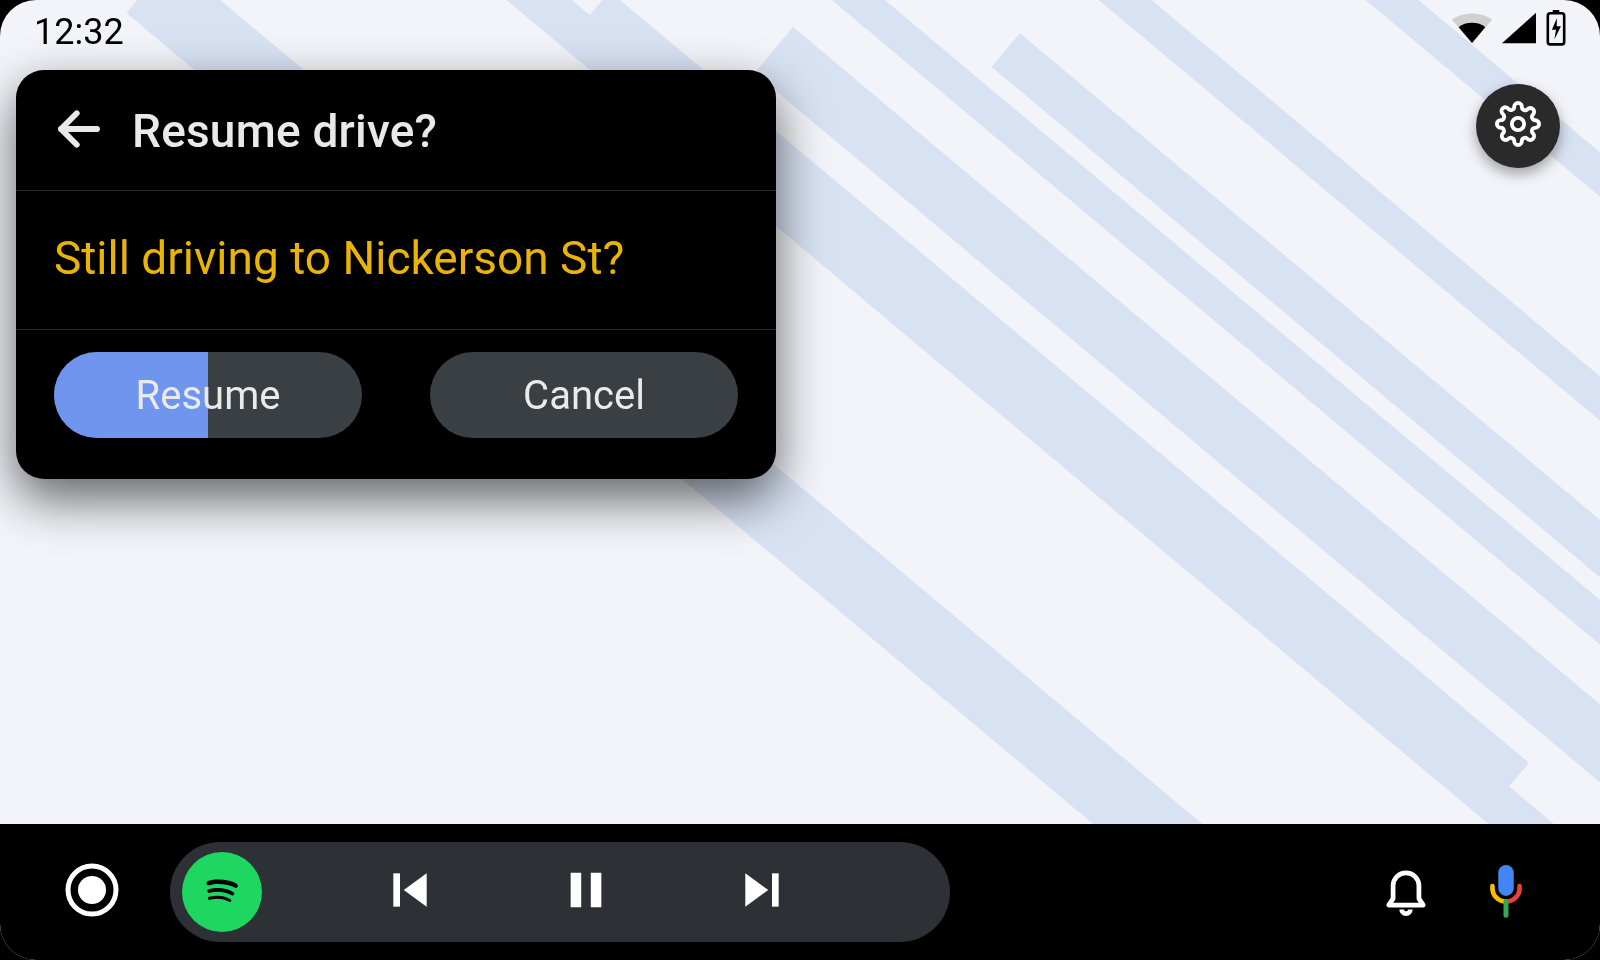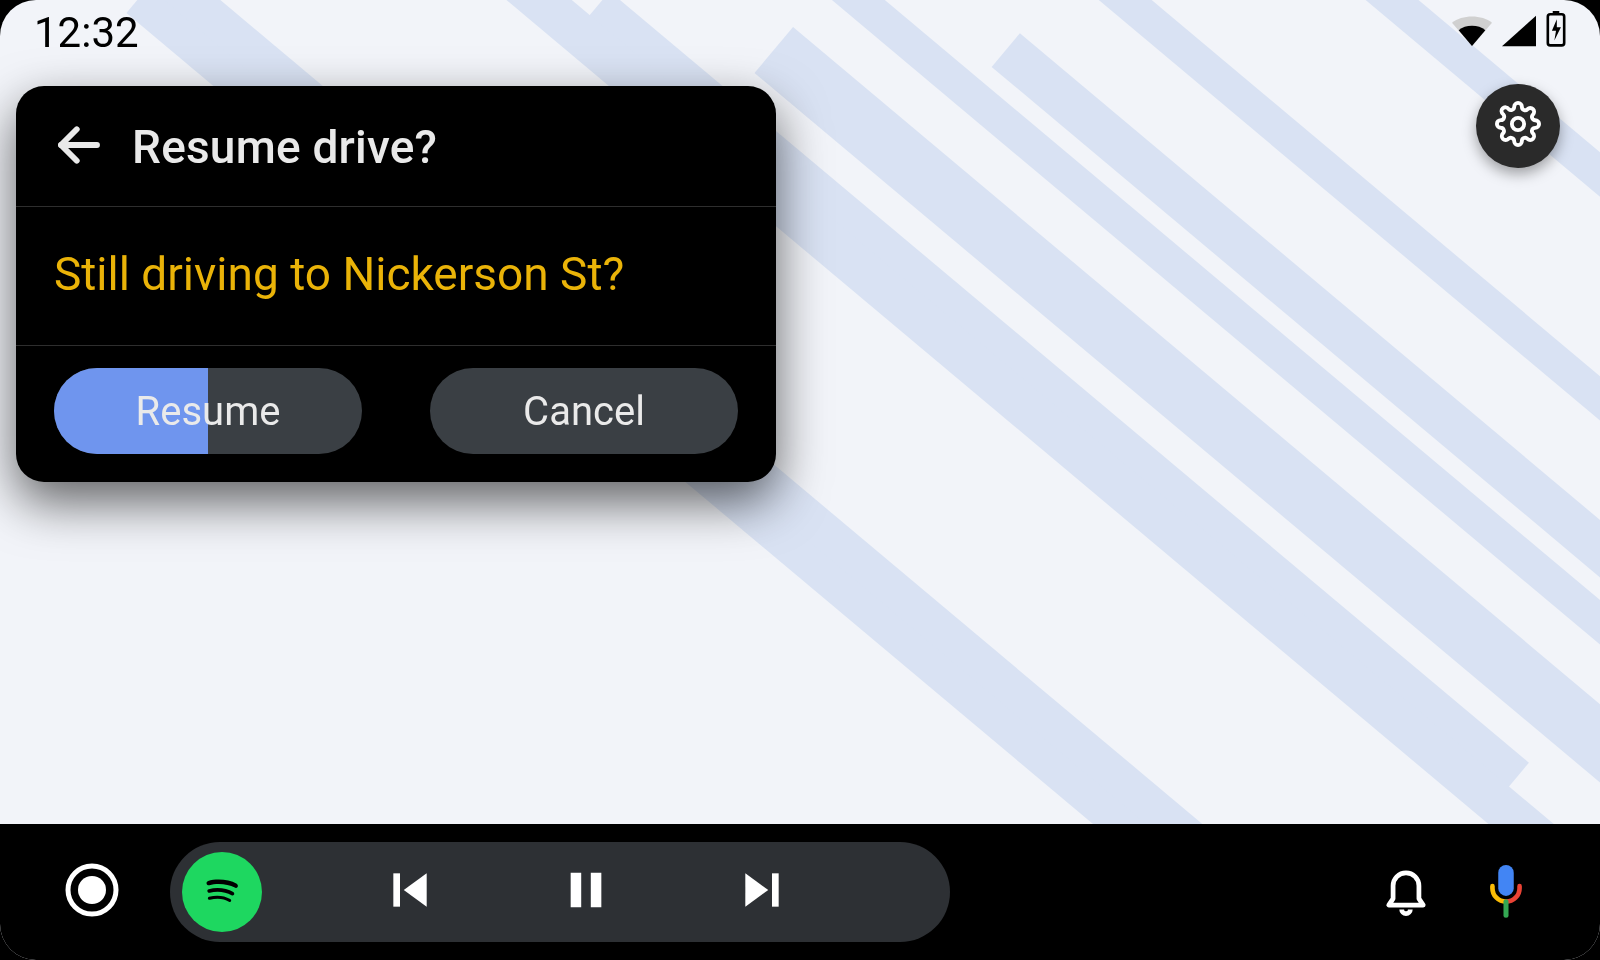--- a/index.html
+++ b/index.html
@@ -34,41 +34,41 @@
 
   
   .statusbar {
     position: absolute;
     top: 0; left: 0; right: 0;
     height: 64px;
     display: flex;
     align-items: center;
     justify-content: space-between;
     padding: 0 34px;
-    font-size: 42px;
+    font-size: 36px;
     color: #000;
   }
   .statusbar .right { display: flex; align-items: center; gap: 10px; }
 
   
   .gear-fab {
     position: absolute;
     top: 84px; right: 40px;
     width: 84px; height: 84px;
     border-radius: 50%;
     background: #2a2a2a;
     box-shadow: 0 6px 14px rgba(0,0,0,.35);
     display: flex; align-items: center; justify-content: center;
   }
   .gear-fab svg { stroke: #fff; }
 
   
   .dialog {
     position: absolute;
-    top: 86px; left: 16px;
+    top: 70px; left: 16px;
     width: 760px;
     background: #000;
     border-radius: 28px;
     color: #e5e5e5;
     box-shadow: 0 20px 50px rgba(0,0,0,.6);
     overflow: hidden;
   }
   .dialog .titlebar {
     display: flex; align-items: center;
     gap: 26px;
@@ -87,21 +87,21 @@
   }
   .dialog .body .msg {
     font-size: 46px;
     line-height: 1.35;
     color: #eab308;
     font-weight: 400;
   }
   .dialog .actions {
     display: flex;
     gap: 68px;
-    padding: 22px 38px 28px;
+    padding: 22px 38px 41px;
   }
   .pill {
     height: 86px;
     flex: 1;
     border-radius: 44px;
     display: flex; align-items: center; justify-content: center;
     font-size: 40px;
     color: #eaeaea;
     position: relative;
     overflow: hidden;

